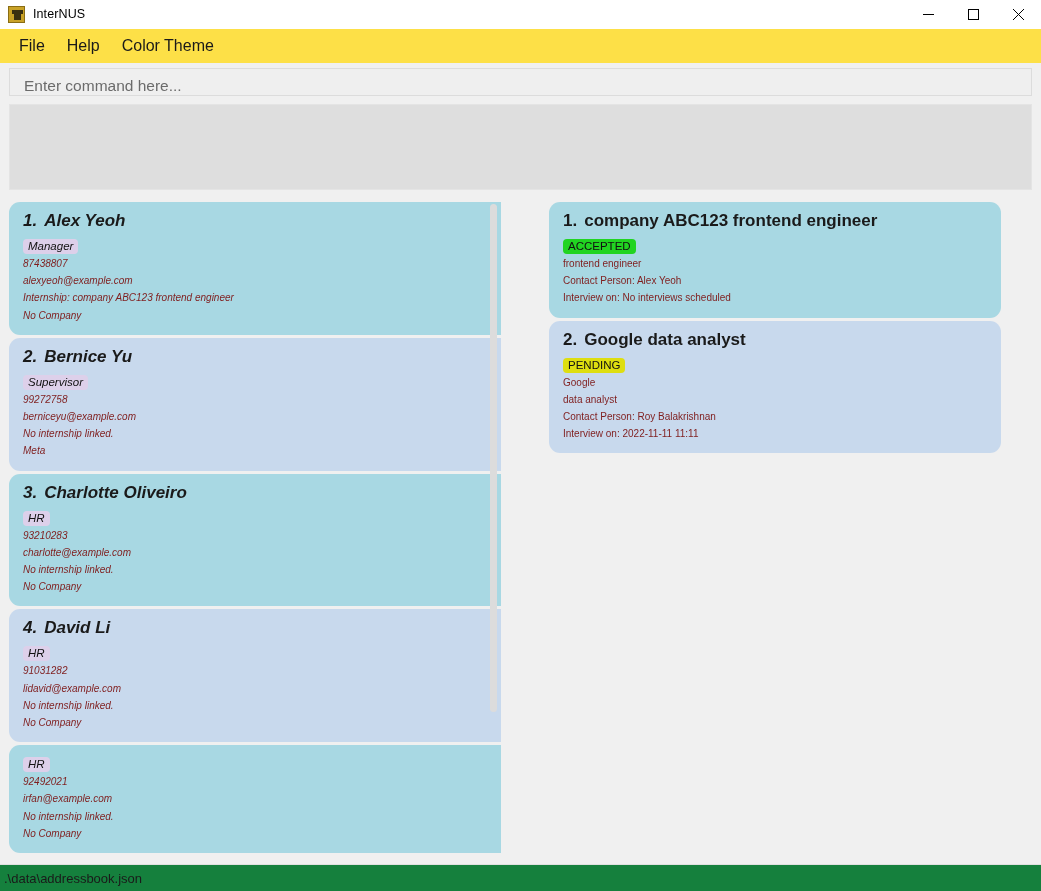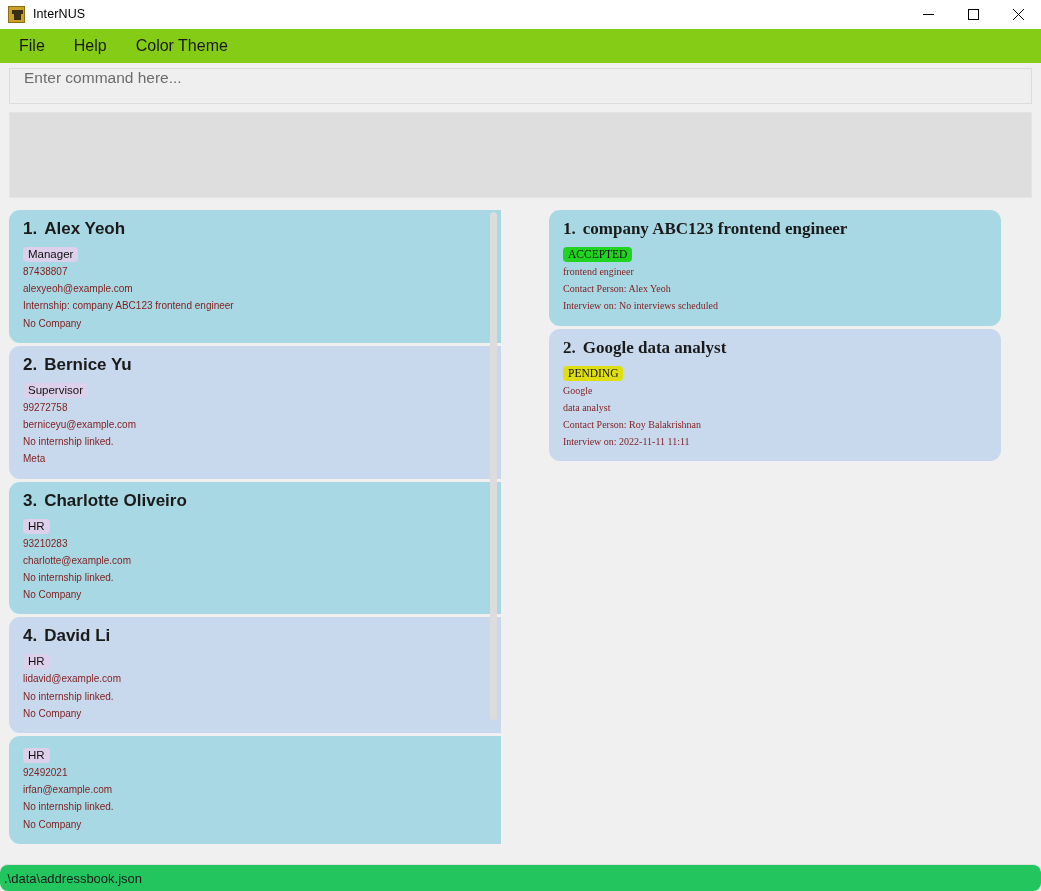--- a/index.html
+++ b/index.html
@@ -31,32 +31,32 @@
   .app-title { font-size: 12.5px; color: #000; letter-spacing: .1px; }
   .winbtns { margin-left: auto; display: flex; height: 29px; }
   .winbtn {
     width: 45px; height: 29px; display: flex; align-items: center; justify-content: center;
     color: #000; font-size: 12px; line-height: 1;
   }
   .winbtn svg { display: block; }
 
   
   .menubar {
-    height: 34px; flex: 0 0 34px; background: #84cc16; display: flex; align-items: center;
-    padding-left: 10px; gap: 11px;
+    height: 34px; flex: 0 0 34px; background: #fde047; display: flex; align-items: center;
+    padding-left: 10px; gap: 4px;
   }
   .menu-item {
     font-size: 16px; color: #1a1a1a; padding: 4px 9px; line-height: 1.2;
   }
 
   
   .cmdwrap { padding: 5px 9px 0 9px; flex: 0 0 auto; }
   .cmdbox {
-    height: 36px; background: #efefef; border: 1px solid #dcdcdc;
-    display: flex; align-items: flex-start; padding-left: 14px;
+    height: 28px; background: #efefef; border: 1px solid #dcdcdc;
+    display: flex; align-items: flex-end; padding-left: 14px;
   }
   .cmd-placeholder { font-size: 15.5px; color: #6b6b6b; }
 
   
   .resultwrap { padding: 8px 9px 0 9px; flex: 0 0 auto; }
   .resultbox {
     height: 86px; background: #dedede; border: 1px solid #e4e4e4;
   }
   .result-text { font-size: 14px; color: #222; padding: 8px 12px; white-space: pre-wrap; }
 
@@ -69,22 +69,22 @@
   .panel-left { width: 492px; flex: 0 0 492px; }
   .panel-right { flex: 1 1 auto; margin-left: 48px; }
 
   .cardlist { display: flex; flex-direction: column; gap: 3px; }
 
   .card {
     border-radius: 11px; padding: 9px 14px 11px 14px; position: relative;
   }
   .card.teal { background: #a8d8e3; }
   .card.blue { background: #c8d9ed; }
-  .panel-left .card { width: 511px; }
-  .panel-right .card { width: 452px; font-family: Liberation Serif, serif; }
+  .panel-left .card { width: 511px; font-style: italic; }
+  .panel-right .card { width: 452px; }
 
   .card-title {
     font-size: 17px; font-weight: bold; color: #1a1a1a; margin-bottom: 5px; white-space: nowrap;
   }
   .card-title .idx { margin-right: 7px; }
 
   .badges { margin-bottom: 3px; height: 16px; }
   .badge {
     display: inline-block; font-size: 11.5px; line-height: 15px;
     padding: 0 5px; border-radius: 4px; color: #111;
@@ -100,22 +100,22 @@
     position: absolute; left: 489px; top: 12px; width: 9px; bottom: 0;
     background: transparent;
   }
   .scroll-thumb {
     position: absolute; left: 1px; top: 2px; width: 7px; height: 508px;
     background: #dcdcdc; border-radius: 4px;
   }
 
   
   .statusbar {
-    flex: 0 0 27px; height: 27px; background: #22c55e; border-top: 1px solid #e0e0e0;
-    display: flex; align-items: center; padding-left: 4px; border-radius: 8px;
+    flex: 0 0 27px; height: 27px; background: #15803d; border-top: 1px solid #e0e0e0;
+    display: flex; align-items: center; padding-left: 4px;
   }
   .status-text { font-size: 13px; color: #1a1a1a; }
 </style>
 </head>
 <body>
 
 <div class="app">
 
   <div class="titlebar">
     <div class="app-icon"></div>
@@ -202,20 +202,21 @@
           <div class="card-line">No Company</div>
         </div>
 
         <div class="card blue">
           <div class="card-title">
             <span class="idx">4.</span><span>David Li</span>
           </div>
           <div class="badges">
             <span class="badge tag">HR</span>
           </div>
+          <div class="card-line">91031282</div>
           <div class="card-line">lidavid@example.com</div>
           <div class="card-line">No internship linked.</div>
           <div class="card-line">No Company</div>
         </div>
 
         <div class="card teal">
           <div class="badges">
             <span class="badge tag">HR</span>
           </div>
           <div class="card-line">92492021</div>

